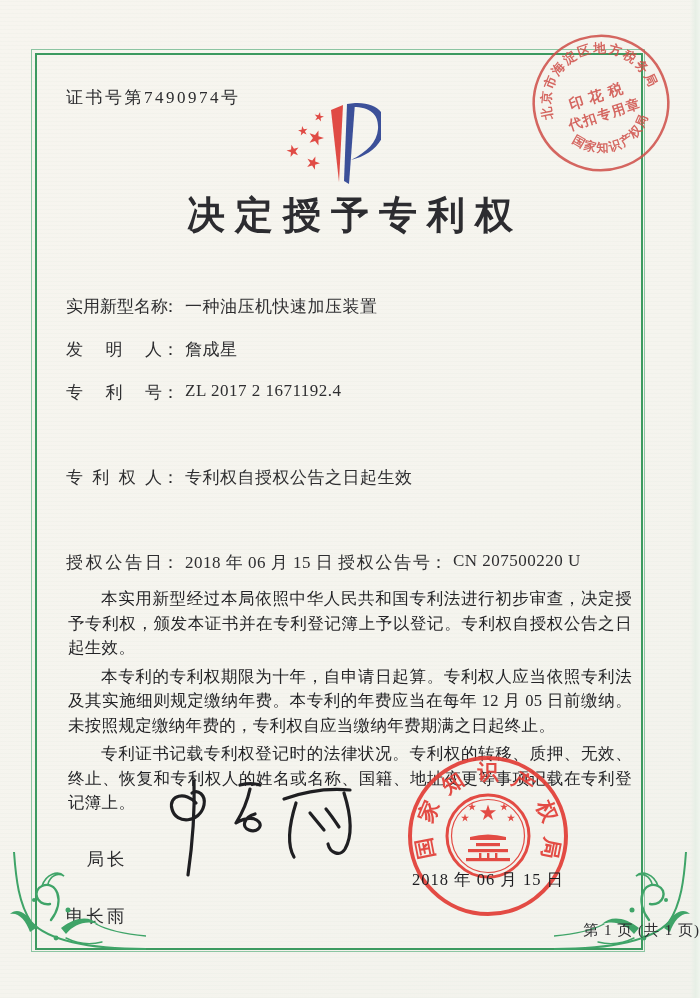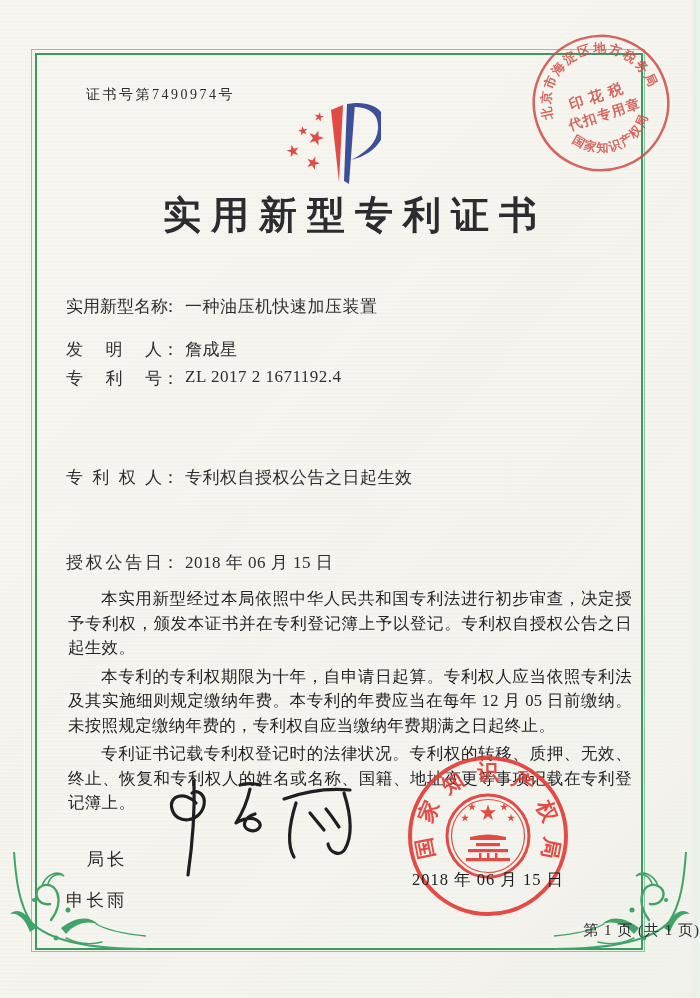--- a/index.html
+++ b/index.html
@@ -18,39 +18,39 @@
     background:linear-gradient(to right, rgba(0,0,0,0), #e7efe6 55%, #f0f5ee);}
   
   .frame-outer{position:absolute;left:31px;top:49px;width:612px;height:901px;
     border:1px solid #8cc5a2;}
   .frame-inner{position:absolute;left:35px;top:53px;width:604px;height:893px;
     border:2px solid #3c9a60;}
   .corner-ornament{position:absolute;width:140px;height:105px;z-index:3;}
   .corner-ornament.left{left:6px;top:852px;}
   .corner-ornament.right{left:554px;top:852px;transform:scaleX(-1);}
 
-  .cert-no{position:absolute;left:66px;top:86px;font-size:14px;letter-spacing:2.5px;color:#2b2b2e;margin-left:20px;}
+  .cert-no{position:absolute;left:66px;top:86px;font-size:17px;letter-spacing:2.5px;color:#2b2b2e;}
   .logo{position:absolute;left:281px;top:98px;z-index:2;}
   .doc-title{position:absolute;left:0;right:0;top:190px;text-align:center;
     font-size:38px;font-weight:700;letter-spacing:10px;padding-left:10px;color:#2c2c30;}
 
   .field-row{position:absolute;left:66px;right:56px;font-size:17px;white-space:nowrap;}
   .flabel{display:inline-block;width:96px;text-align:justify;text-align-last:justify;vertical-align:top;}
   .colon{display:inline-block;vertical-align:top;margin-right:6px;}
   .fvalue{display:inline-block;vertical-align:top;letter-spacing:0.5px;}
   .fvalue.addr{width:414px;white-space:normal;line-height:26px;}
   .row-right{position:absolute;left:272px;top:0;white-space:nowrap;}
   .row-right .flabel{width:92px;}
 
   .paragraphs{position:absolute;left:64px;right:64px;top:583px;z-index:2;}
   .paragraphs p{margin:4px;font-size:16.5px;line-height:24.5px;text-align:justify;
     text-indent:2em;letter-spacing:0.3px;color:#242427;}
 
   .signer{position:absolute;left:66px;top:847px;font-size:17.5px;letter-spacing:3px;z-index:2;text-align:right;}
-  .signer .name{display:block;margin-top:17px;}
+  .signer .name{display:block;margin-top:33px;}
   .signature{position:absolute;left:148px;top:773px;z-index:4;}
 
   .seal-wrap{position:absolute;left:402px;top:750px;width:172px;height:172px;z-index:4;opacity:0.93;}
   .seal-date{position:absolute;left:402px;top:869px;width:172px;text-align:center;
     font-size:16.5px;letter-spacing:1px;color:#1d1d20;z-index:5;white-space:nowrap;}
   .tax-stamp-wrap{position:absolute;left:528px;top:30px;width:146px;height:146px;
     transform:rotate(-18deg);z-index:4;opacity:0.85;}
 
   .footer-page{position:absolute;left:0;right:0;top:921px;text-align:right;
     font-size:15px;letter-spacing:1px;color:#2b2b2e;z-index:4;}
@@ -151,36 +151,39 @@
           <text x="75" y="125" text-anchor="middle" transform="rotate(0 75 75)">识</text>
           <text x="75" y="125" text-anchor="middle" transform="rotate(-16 75 75)">产</text>
           <text x="75" y="125" text-anchor="middle" transform="rotate(-32 75 75)">权</text>
           <text x="75" y="125" text-anchor="middle" transform="rotate(-48 75 75)">局</text>
         </g>
       <text class="tax-center1" x="75" y="72" text-anchor="middle">印花税</text>
       <text class="tax-center2" x="75" y="92" text-anchor="middle">代扣专用章</text>
     </svg>
   </div>
 
-  <div class="doc-title">实用新型专利证书</div>
+  <div class="doc-title">决定授予专利权</div>
 
   <div class="field-row" style="top:295px">
     <span class="flabel">实用新型名称</span><span class="colon">：</span><span class="fvalue">一种油压机快速加压装置</span>
   </div>
   <div class="field-row" style="top:338px">
     <span class="flabel">发明人</span><span class="colon">：</span><span class="fvalue">詹成星</span>
   </div>
-  <div class="field-row" style="top:367px">
+  <div class="field-row" style="top:381px">
     <span class="flabel">专利号</span><span class="colon">：</span><span class="fvalue">ZL 2017 2 1671192.4</span>
   </div>
   <div class="field-row" style="top:466px">
     <span class="flabel">专利权人</span><span class="colon">：</span><span class="fvalue">专利权自授权公告之日起生效</span>
   </div>
   <div class="field-row" style="top:551px">
     <span class="flabel">授权公告日</span><span class="colon">：</span><span class="fvalue">2018 年 06 月 15 日</span>
+    <span class="row-right">
+      <span class="flabel">授权公告号</span><span class="colon">：</span><span class="fvalue">CN 207500220 U</span>
+    </span>
   </div>
 
   <div class="paragraphs">
     <p>本实用新型经过本局依照中华人民共和国专利法进行初步审查，决定授予专利权，颁发本证书并在专利登记簿上予以登记。专利权自授权公告之日起生效。</p>
     <p>本专利的专利权期限为十年，自申请日起算。专利权人应当依照专利法及其实施细则规定缴纳年费。本专利的年费应当在每年 12 月 05 日前缴纳。未按照规定缴纳年费的，专利权自应当缴纳年费期满之日起终止。</p>
     <p>专利证书记载专利权登记时的法律状况。专利权的转移、质押、无效、终止、恢复和专利权人的姓名或名称、国籍、地址变更等事项记载在专利登记簿上。</p>
   </div>
 
   <div class="signer">
     <span>局长</span>

